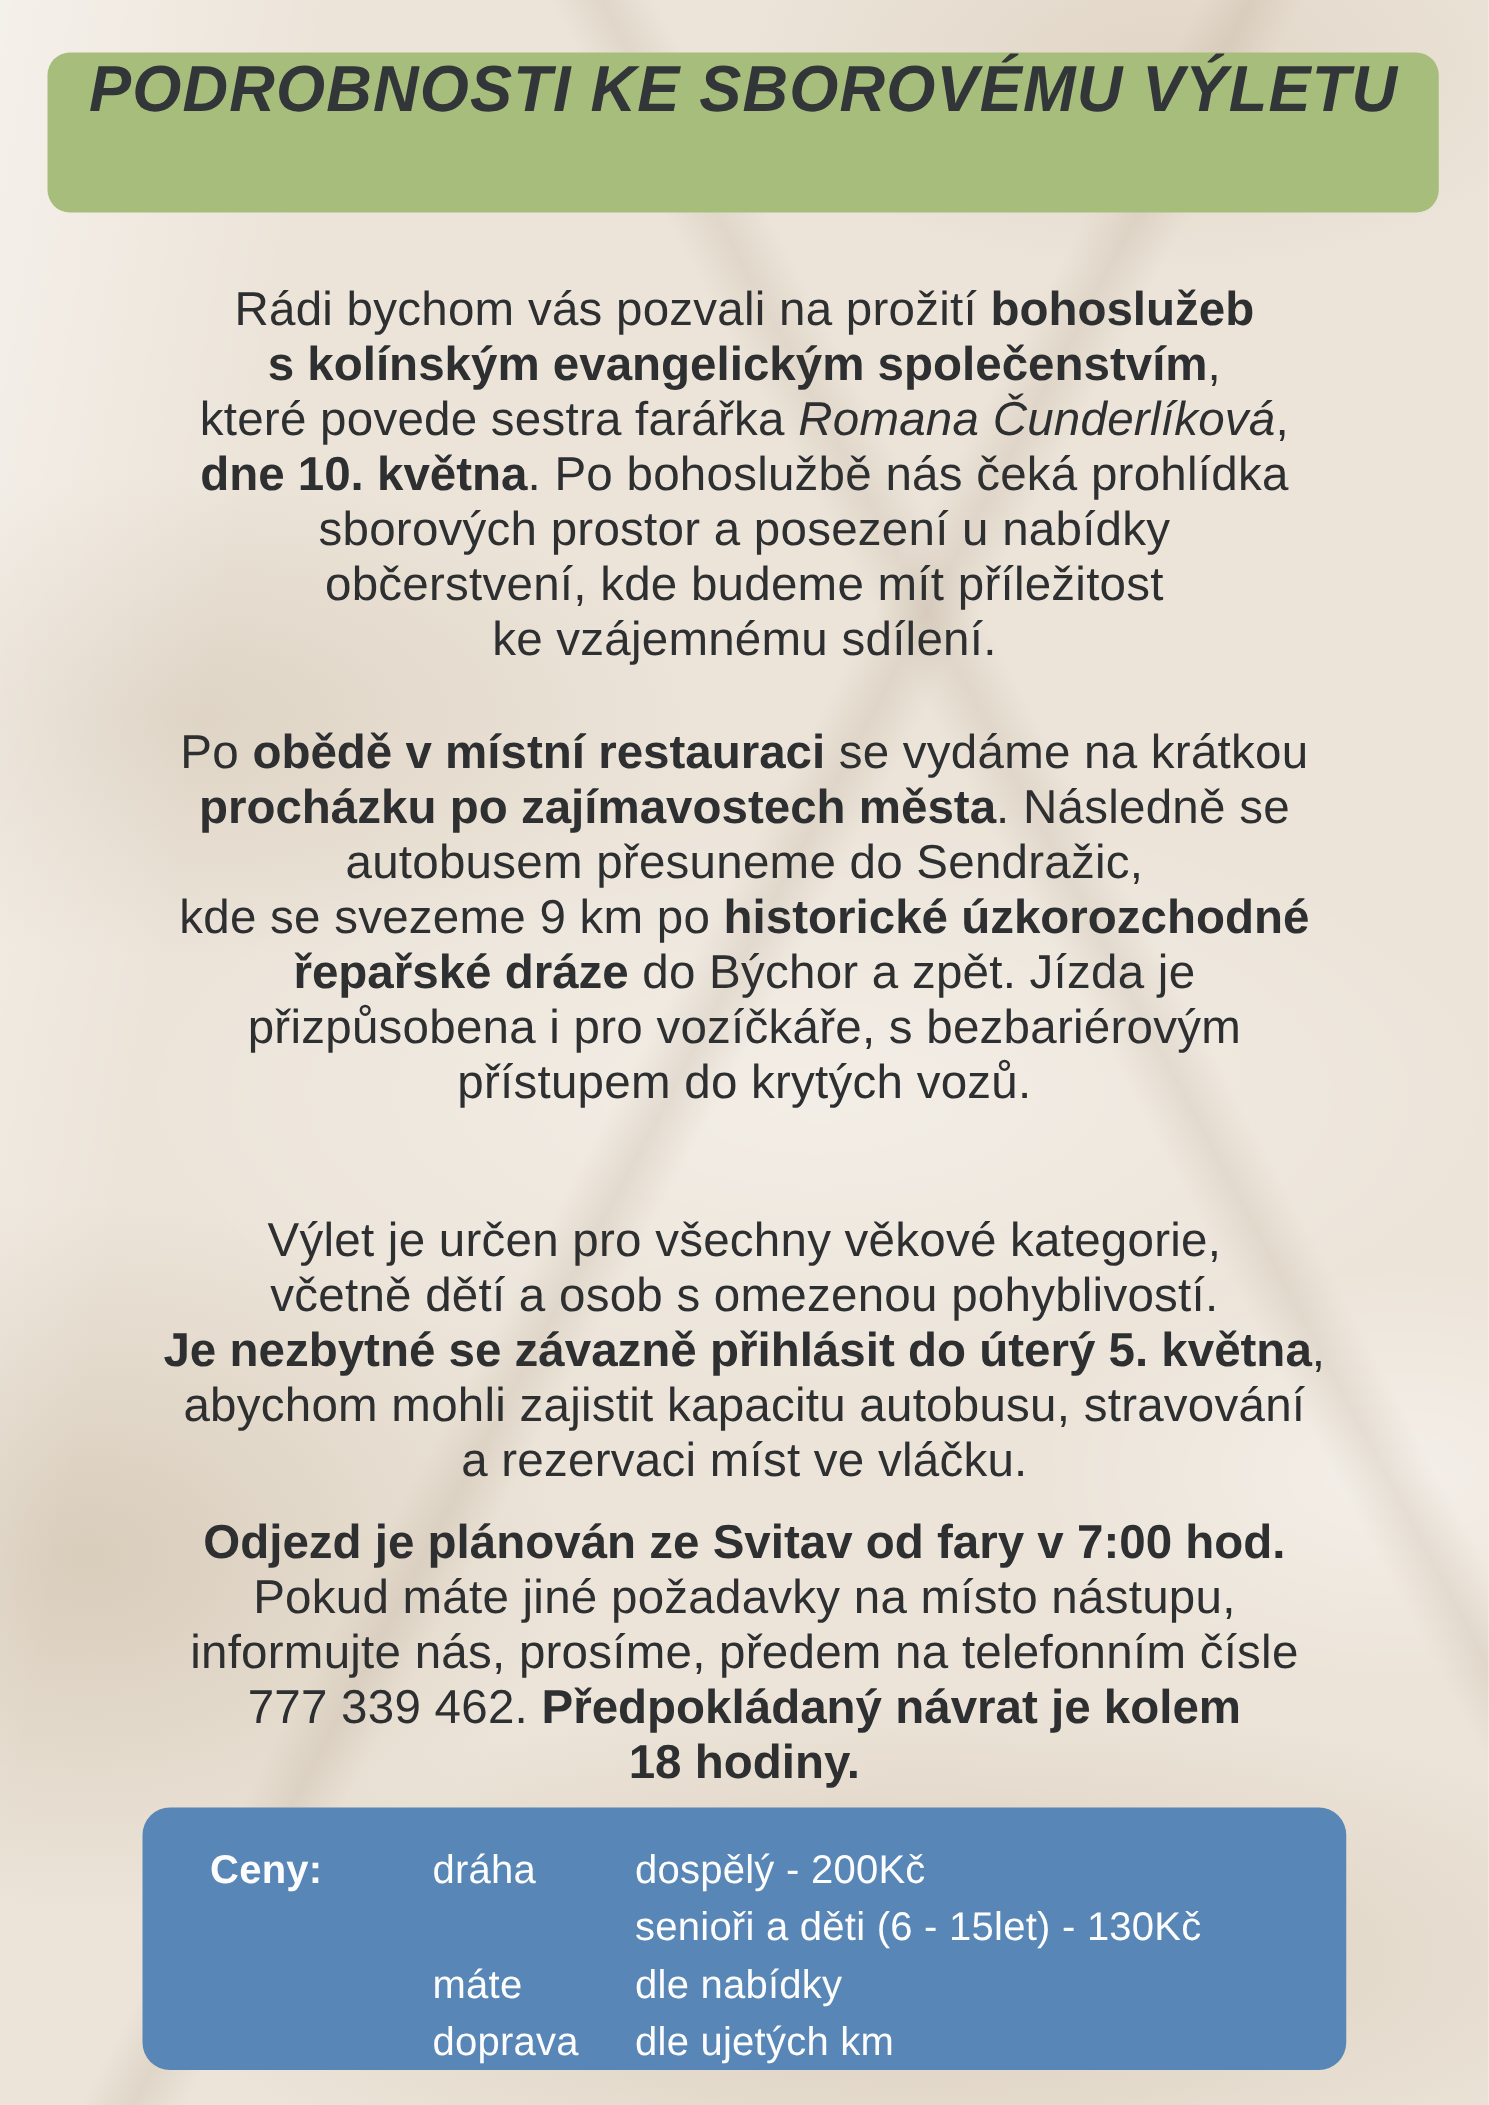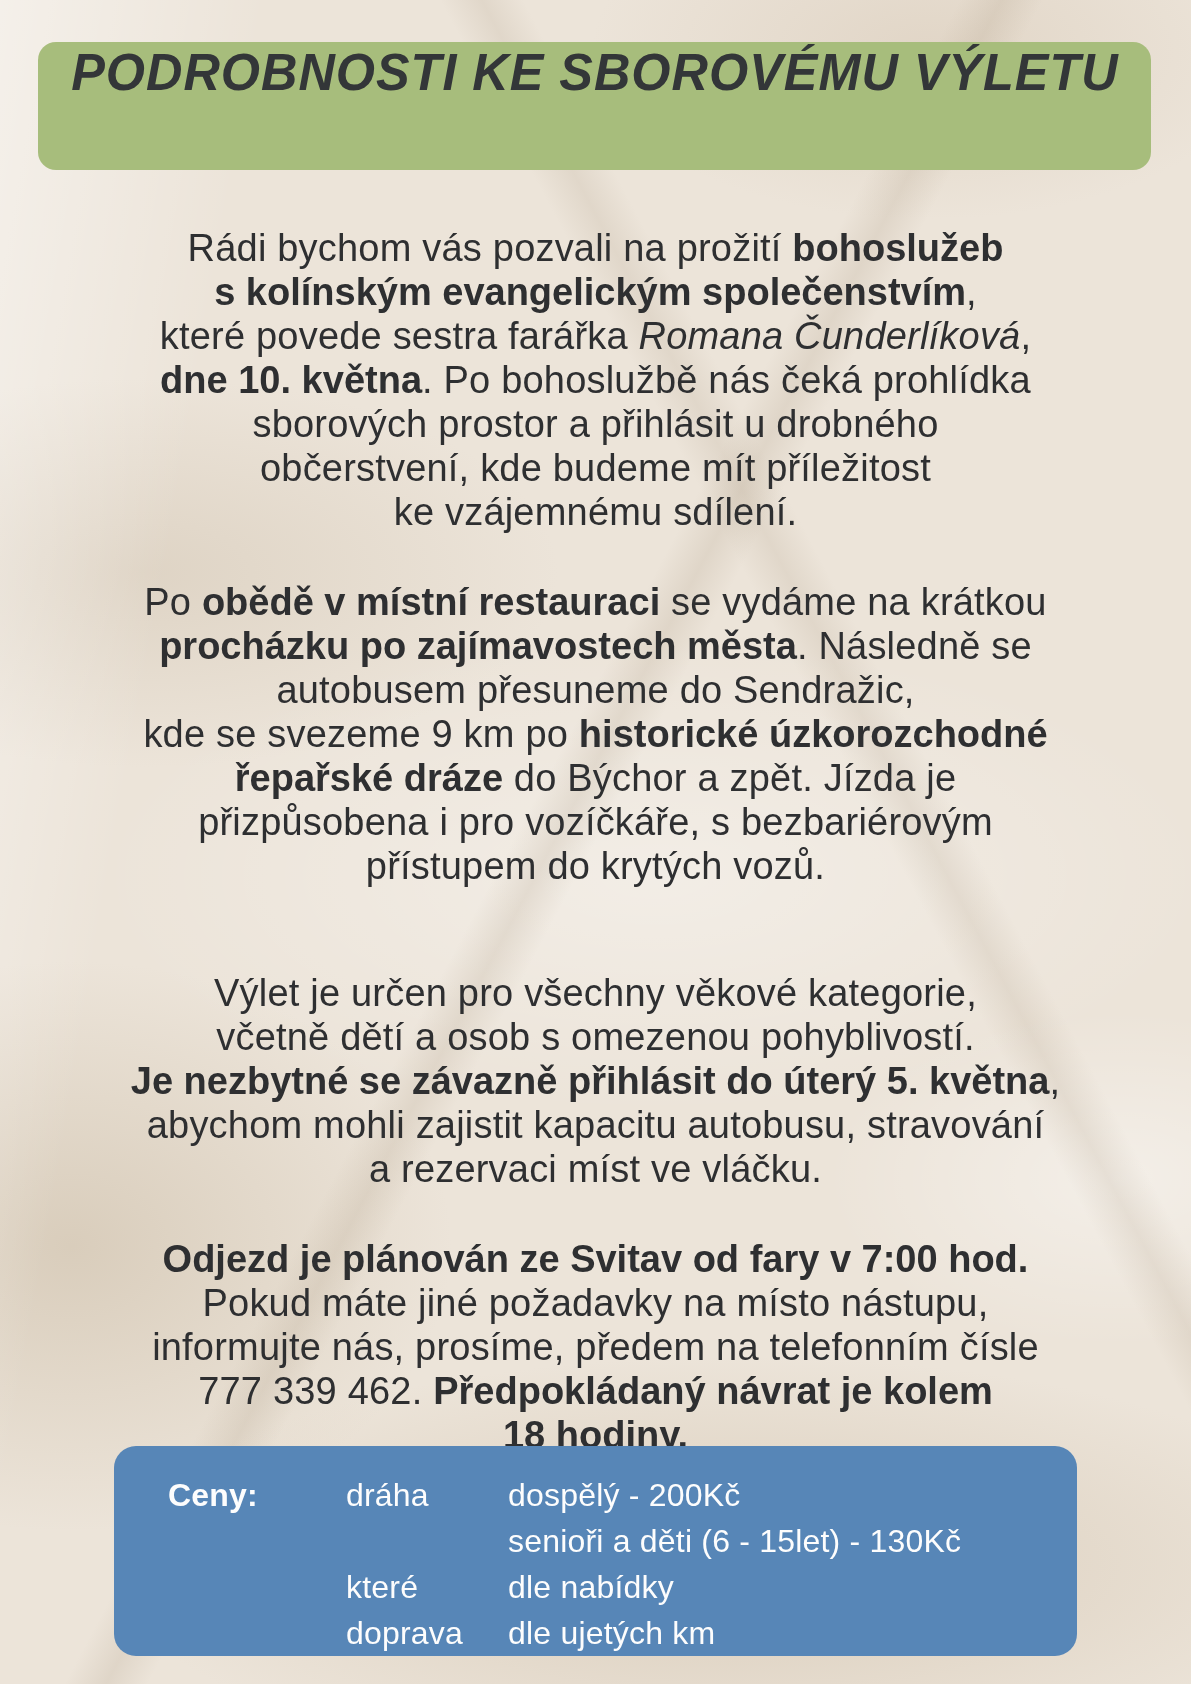--- a/index.html
+++ b/index.html
@@ -43,21 +43,21 @@
     position:absolute;left:36px;top:226px;width:1119px;
     text-align:center;
     color:var(--text-dark,#2e2f31);
     font-size:38px;
     line-height:44px;
     letter-spacing:.2px;
   }
   .para{margin:0;}
   .para:nth-child(1){margin-bottom:46px;}
   .para:nth-child(2){margin-bottom:83px;}
-  .para:nth-child(3){margin-bottom:46px;}
+  .para:nth-child(3){margin-bottom:21px;}
   .para:nth-child(4){margin-bottom:0;}
   .line{white-space:nowrap;text-align:center;}
   .line span.b{font-weight:700;letter-spacing:0;}
   .line span.i{font-style:italic;}
   .price-box{
     position:absolute;left:114px;top:1446px;width:963px;height:210px;
     background:var(--box-blue,#5786b7);
     border-radius:22px;
     box-sizing:border-box;
     padding:26px 16px 0 54px;
@@ -81,21 +81,21 @@
   <div class="banner">
     <h1>PODROBNOSTI KE SBOROVÉMU VÝLETU</h1>
   </div>
 
   <div class="content">
       <div class="para">
         <div class="line"><span>Rádi bychom vás pozvali na prožití </span><span class="b">bohoslužeb</span></div>
         <div class="line"><span class="b">s kolínským evangelickým společenstvím</span><span>,</span></div>
         <div class="line"><span>které povede sestra farářka </span><span class="i">Romana Čunderlíková</span><span>,</span></div>
         <div class="line"><span class="b">dne 10. května</span><span>. Po bohoslužbě nás čeká prohlídka</span></div>
-        <div class="line"><span>sborových prostor a přihlásit u drobného</span></div>
+        <div class="line"><span>sborových prostor a posezení u nabídky</span></div>
         <div class="line"><span>občerstvení, kde budeme mít příležitost</span></div>
         <div class="line"><span>ke vzájemnému sdílení.</span></div>
       </div>
       <div class="para">
         <div class="line"><span>Po </span><span class="b">obědě v místní restauraci</span><span> se vydáme na krátkou</span></div>
         <div class="line"><span class="b">procházku po zajímavostech města</span><span>. Následně se</span></div>
         <div class="line"><span>autobusem přesuneme do Sendražic,</span></div>
         <div class="line"><span>kde se svezeme 9 km po </span><span class="b">historické úzkorozchodné</span></div>
         <div class="line"><span class="b">řepařské dráze</span><span> do Býchor a zpět. Jízda je</span></div>
         <div class="line"><span>přizpůsobena i pro vozíčkáře, s bezbariérovým</span></div>
@@ -119,21 +119,21 @@
 
   <div class="price-box">
     <div class="price-table">
         <div class="cell label">Ceny:</div>
         <div class="cell item">dráha</div>
         <div class="cell value">dospělý - 200Kč</div>
         <div class="cell label"></div>
         <div class="cell item"></div>
         <div class="cell value">senioři a děti (6 - 15let) - 130Kč</div>
         <div class="cell label"></div>
-        <div class="cell item">které</div>
+        <div class="cell item">máte</div>
         <div class="cell value">dle nabídky</div>
         <div class="cell label"></div>
         <div class="cell item">doprava</div>
         <div class="cell value">dle ujetých km</div>
       </div>
   </div>
 
 </div>
 
 </body></html>

